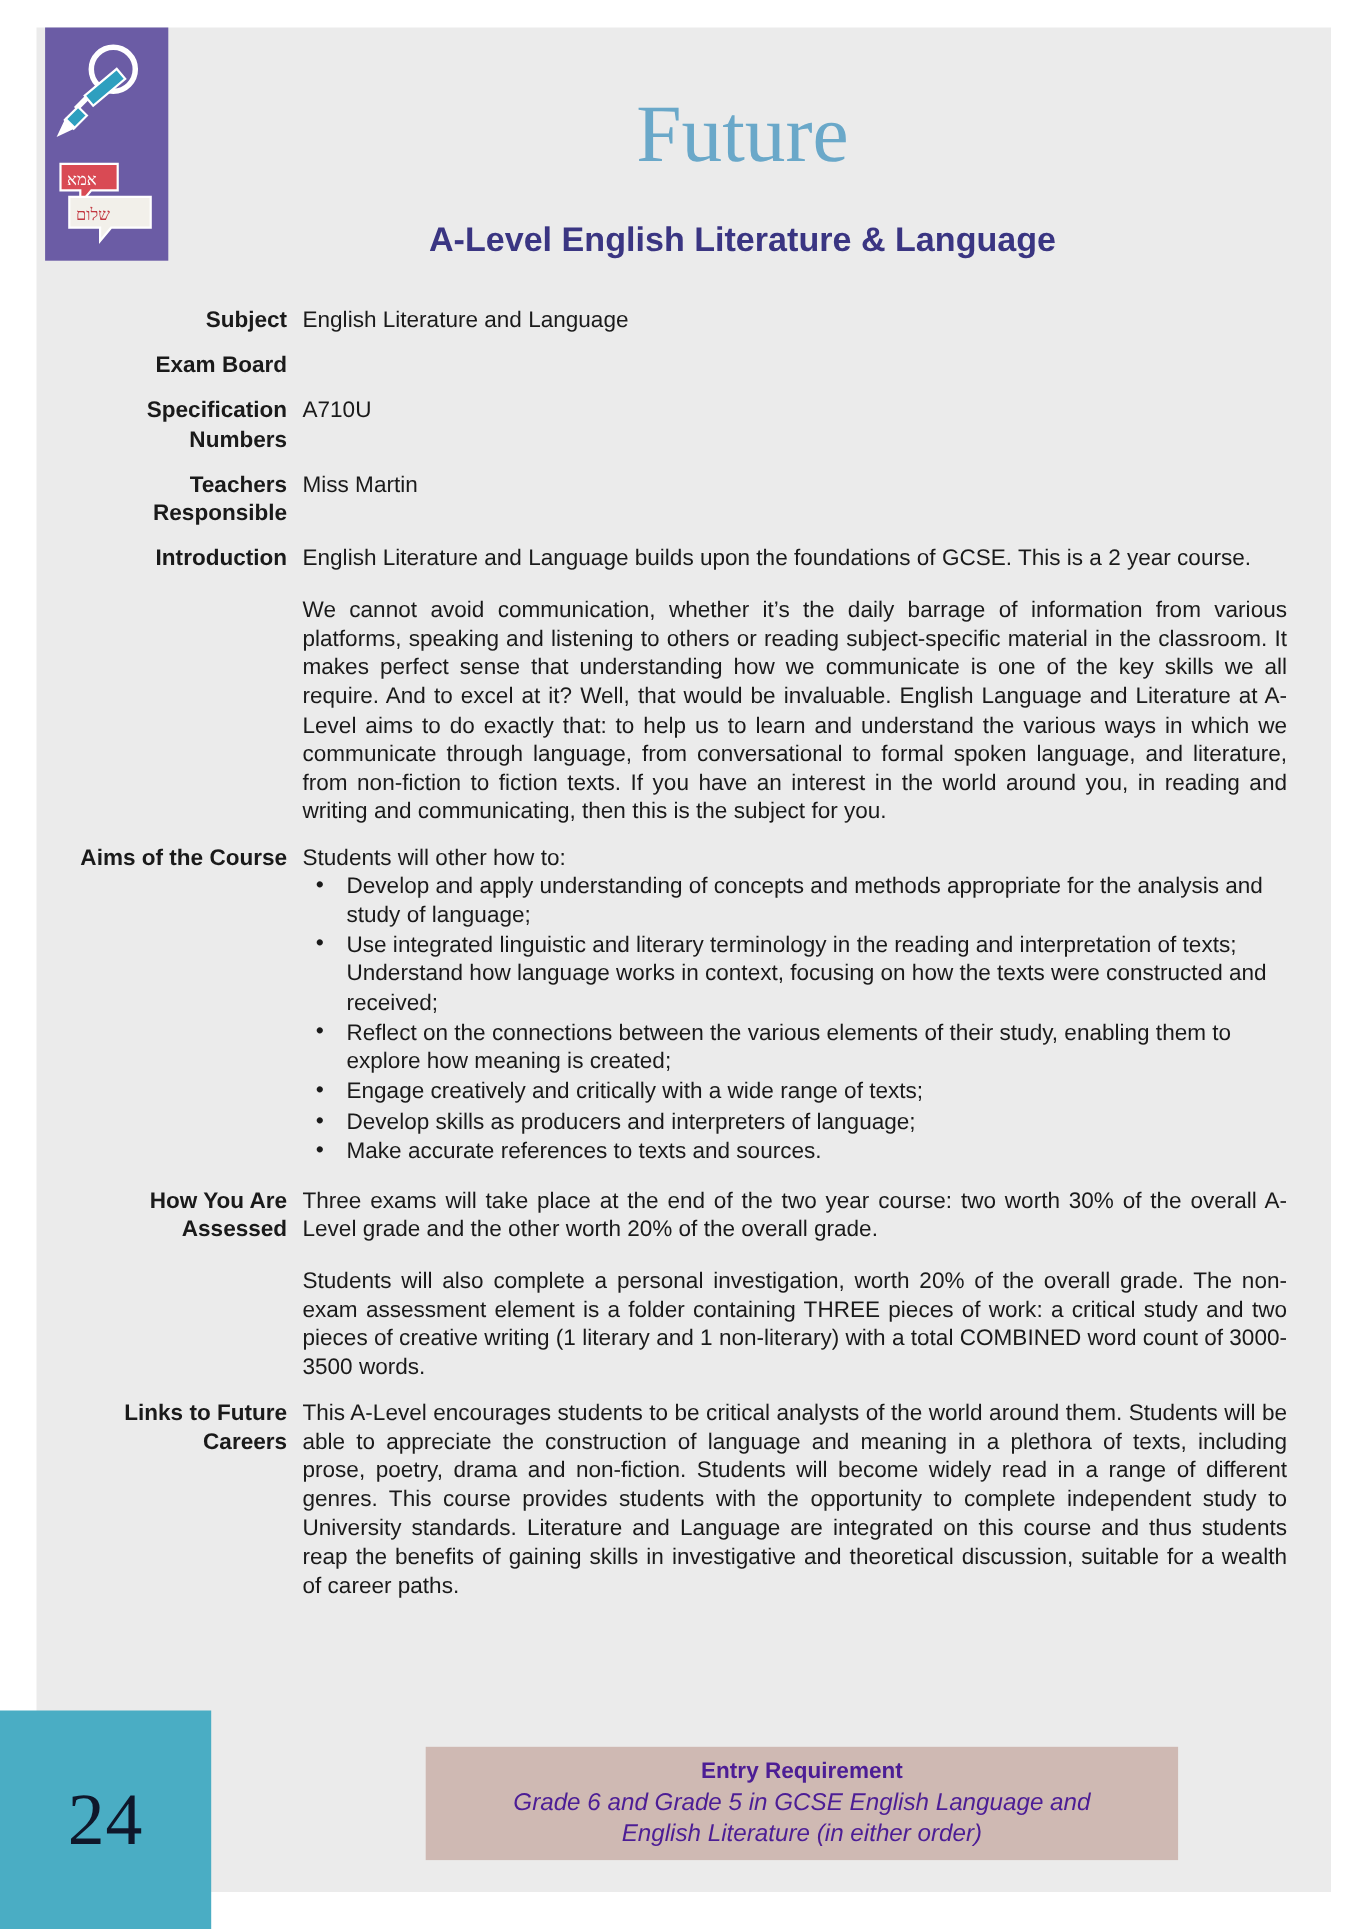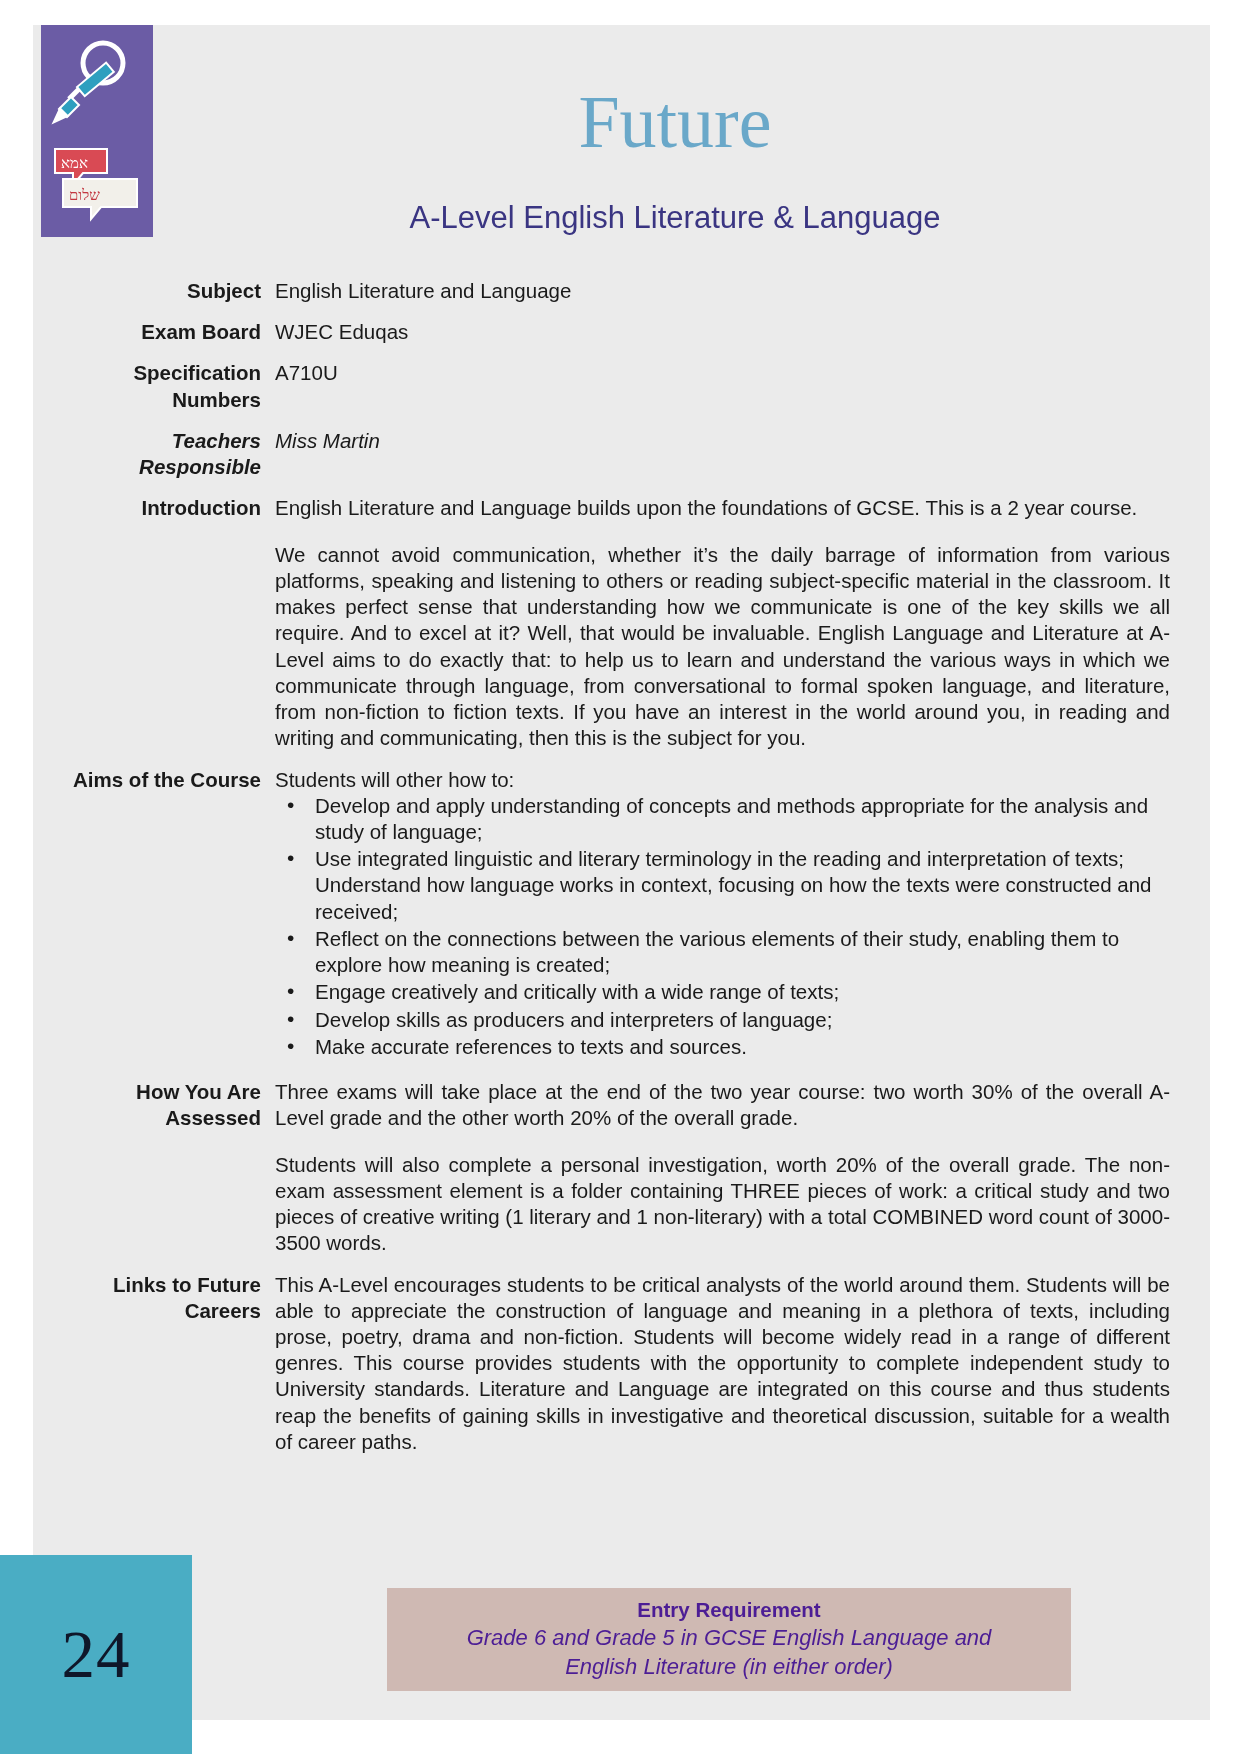--- a/index.html
+++ b/index.html
@@ -79,21 +79,21 @@
     font-weight: 400;
     letter-spacing: 0px;
   }
   .title-sub {
     position: absolute;
     left: 170px;
     top: 200px;
     width: 1010px;
     text-align: center;
     font-size: 31px;
-    font-weight: normal;
+    font-weight: bold;
     color: #3a3582;
   }
 
   
   .content {
     position: absolute;
     left: 60px;
     top: 278px;
     width: 1110px;
   }
@@ -205,29 +205,28 @@
 
   <div class="content">
 
     <div class="row">
       <div class="label">Subject</div>
       <div class="value nojust">English Literature and Language</div>
     </div>
 
     <div class="row">
       <div class="label">Exam Board</div>
-      <div class="value nojust">WJEC Eduqas</div>
     </div>
 
     <div class="row">
       <div class="label">Specification Numbers</div>
       <div class="value nojust">A710U</div>
     </div>
 
-    <div class="row" style="margin-top:2px;font-style:italic;">
+    <div class="row" style="margin-top:2px;">
       <div class="label">Teachers Responsible</div>
       <div class="value nojust">Miss Martin</div>
     </div>
 
     <div class="row" style="margin-top:10px;">
       <div class="label">Introduction</div>
       <div class="value">
         <p>English Literature and Language builds upon the foundations of GCSE. This is a 2 year course.</p>
         <p>We cannot avoid communication, whether it’s the daily barrage of information from various platforms, speaking and listening to others or reading subject-specific material in the classroom. It makes perfect sense that understanding how we communicate is one of the key skills we all require. And to excel at it? Well, that would be invaluable. English Language and Literature at A-Level aims to do exactly that: to help us to learn and understand the various ways in which we communicate through language, from conversational to formal spoken language, and literature, from non-fiction to fiction texts. If you have an interest in the world around you, in reading and writing and communicating, then this is the subject for you.</p>
       </div>

